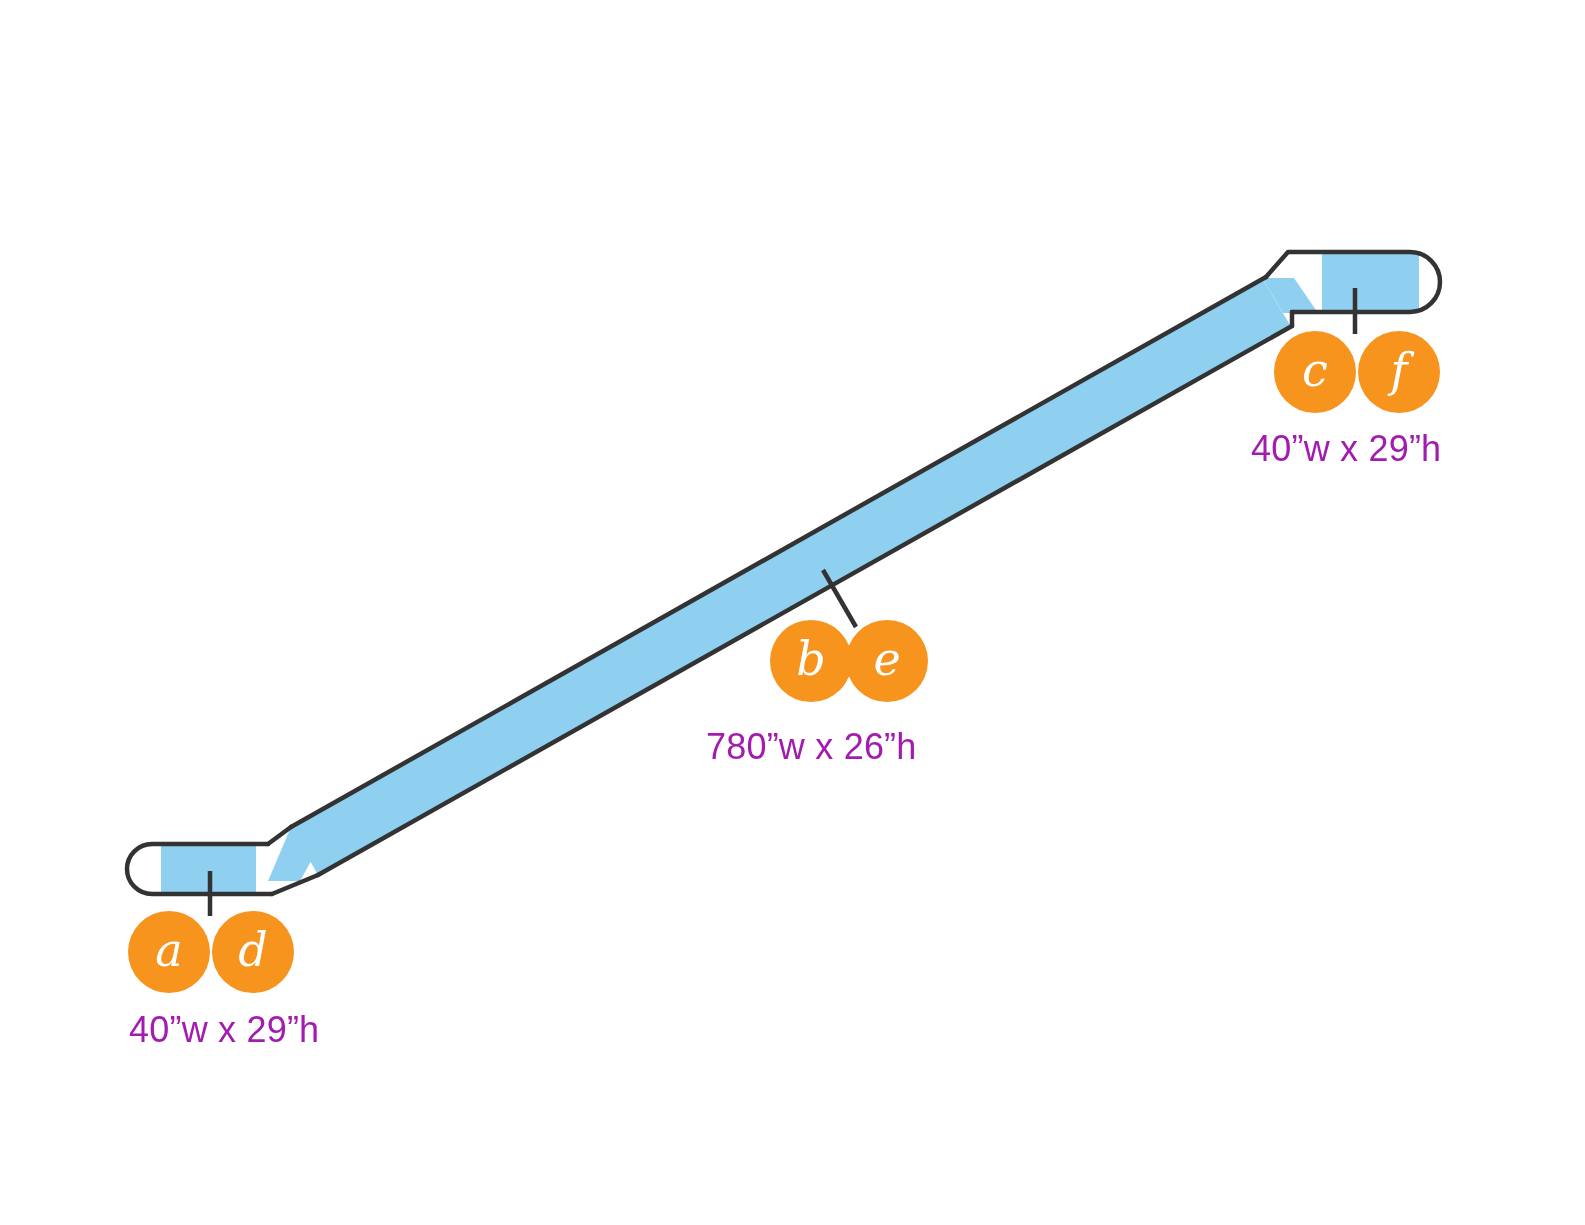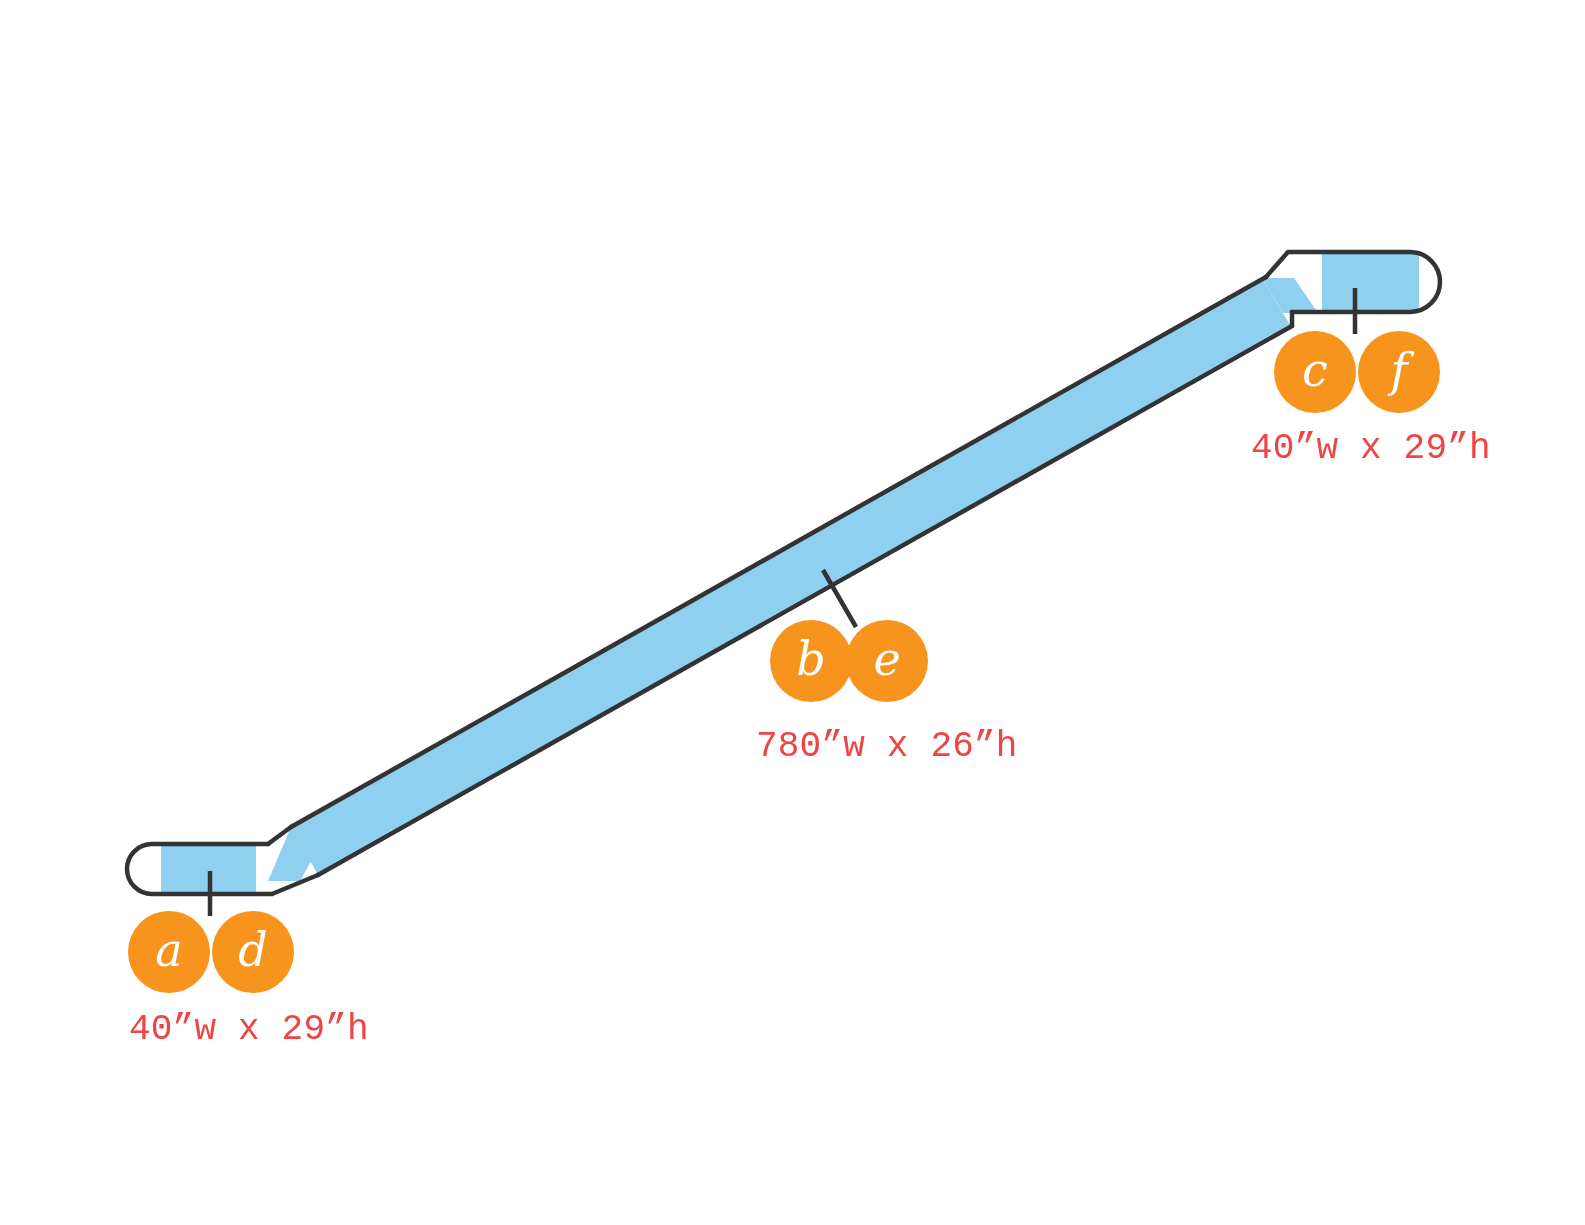--- a/index.html
+++ b/index.html
@@ -19,24 +19,24 @@
   }
   #diagram {
     position: absolute;
     inset: 0;
     width: 1585px;
     height: 1225px;
     display: block;
   }
   .dim-text {
     position: absolute;
-    font-family: Liberation Mono, monospace;
+    font-family: Liberation Sans, sans-serif;
     font-size: 36px;
     font-weight: 400;
-    color: #ef4444;
+    color: #a21caf;
     white-space: nowrap;
     letter-spacing: 0.2px;
   }
   .badge {
     position: absolute;
     width: 82px;
     height: 82px;
     border-radius: 50%;
     background: #F7941E;
     display: flex;
@@ -107,21 +107,21 @@
     <span class="badge-letter">d</span>
   </div>
   <div class="dim-text" style="left:129px; top:1009px;">40”w x 29”h</div>
 
   <div class="badge" style="left:770px; top:620px;">
     <span class="badge-letter">b</span>
   </div>
   <div class="badge" style="left:846px; top:620px;">
     <span class="badge-letter">e</span>
   </div>
-  <div class="dim-text" style="left:756px; top:726px;">780”w x 26”h</div>
+  <div class="dim-text" style="left:706px; top:726px;">780”w x 26”h</div>
 
   <div class="badge" style="left:1274px; top:331px;">
     <span class="badge-letter">c</span>
   </div>
   <div class="badge" style="left:1358px; top:331px;">
     <span class="badge-letter">f</span>
   </div>
   <div class="dim-text" style="left:1251px; top:428px;">40”w x 29”h</div>
 
 </div>

